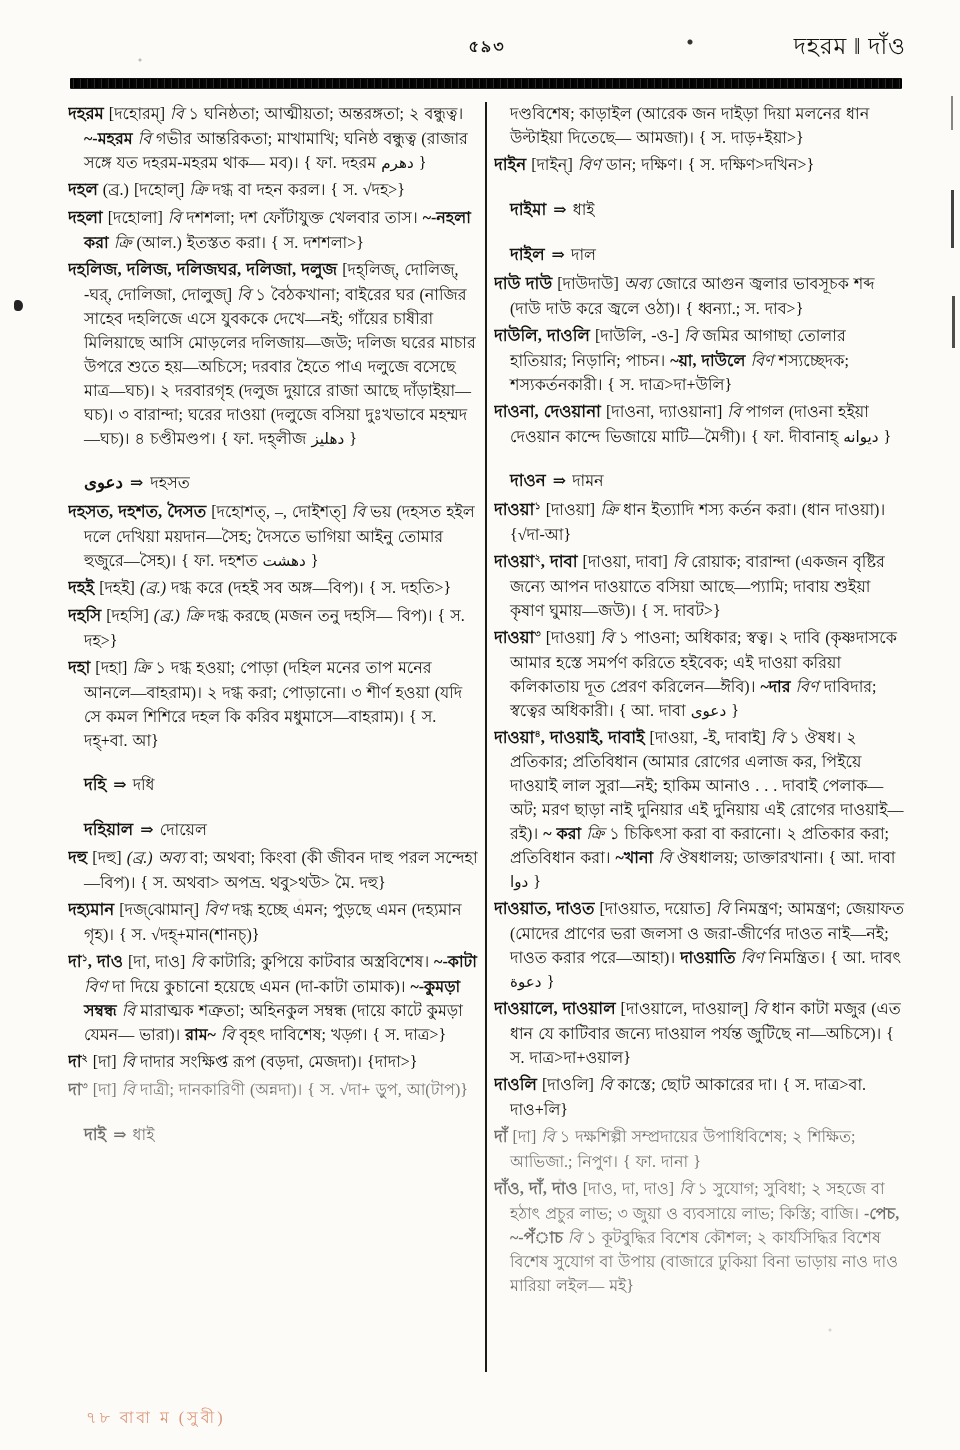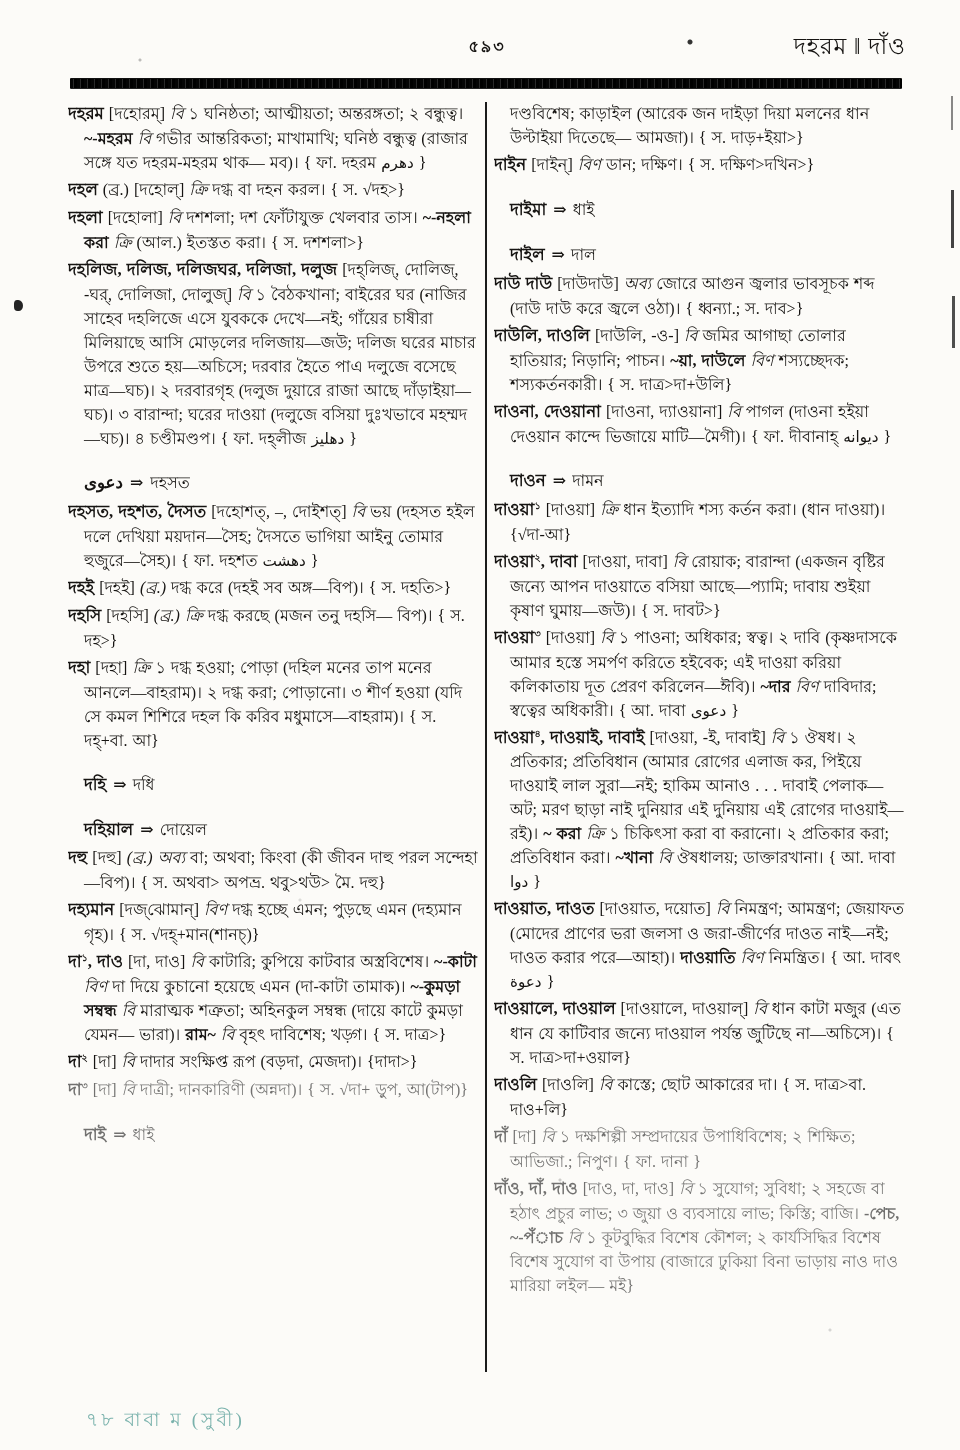--- a/index.html
+++ b/index.html
@@ -51,21 +51,21 @@
   .entry.cont{padding-left:16px;text-indent:0;}
   .entry.faded{color:#000000;opacity:.55;}
   .run-head{font-weight:bold;font-size:1.04em;}
   .run-bold{font-weight:bold;}
   .run-italic{font-style:italic;}
   .run-ref{font-weight:normal;}
   .run-arrow{font-weight:bold;padding:0 7px;letter-spacing:-1px;}
   .run-sup{font-size:.6em;vertical-align:super;font-weight:bold;}
   .run-arabic{font-family:"DejaVu Sans",sans-serif;font-size:.95em;}
   .page-footer{
-    position:absolute;left:86px;top:1405px;font-size:19px;color:#0f766e;opacity:.55;
+    position:absolute;left:86px;top:1405px;font-size:16px;color:#c2410c;opacity:.55;
     letter-spacing:3px;
   }
   .ink-blot{
     position:absolute;left:14px;top:300px;width:9px;height:11px;background:#0c0c0c;
     border-radius:40% 60% 55% 45%;opacity:.9;
   }
   .edge-mark{position:absolute;background:#141414;}
   .edge-mark.m1{right:6px;top:190px;width:3px;height:58px;opacity:.8;}
   .edge-mark.m2{right:5px;top:296px;width:3px;height:52px;opacity:.75;}
   .edge-mark.m3{right:7px;top:96px;width:2px;height:34px;opacity:.5;}

